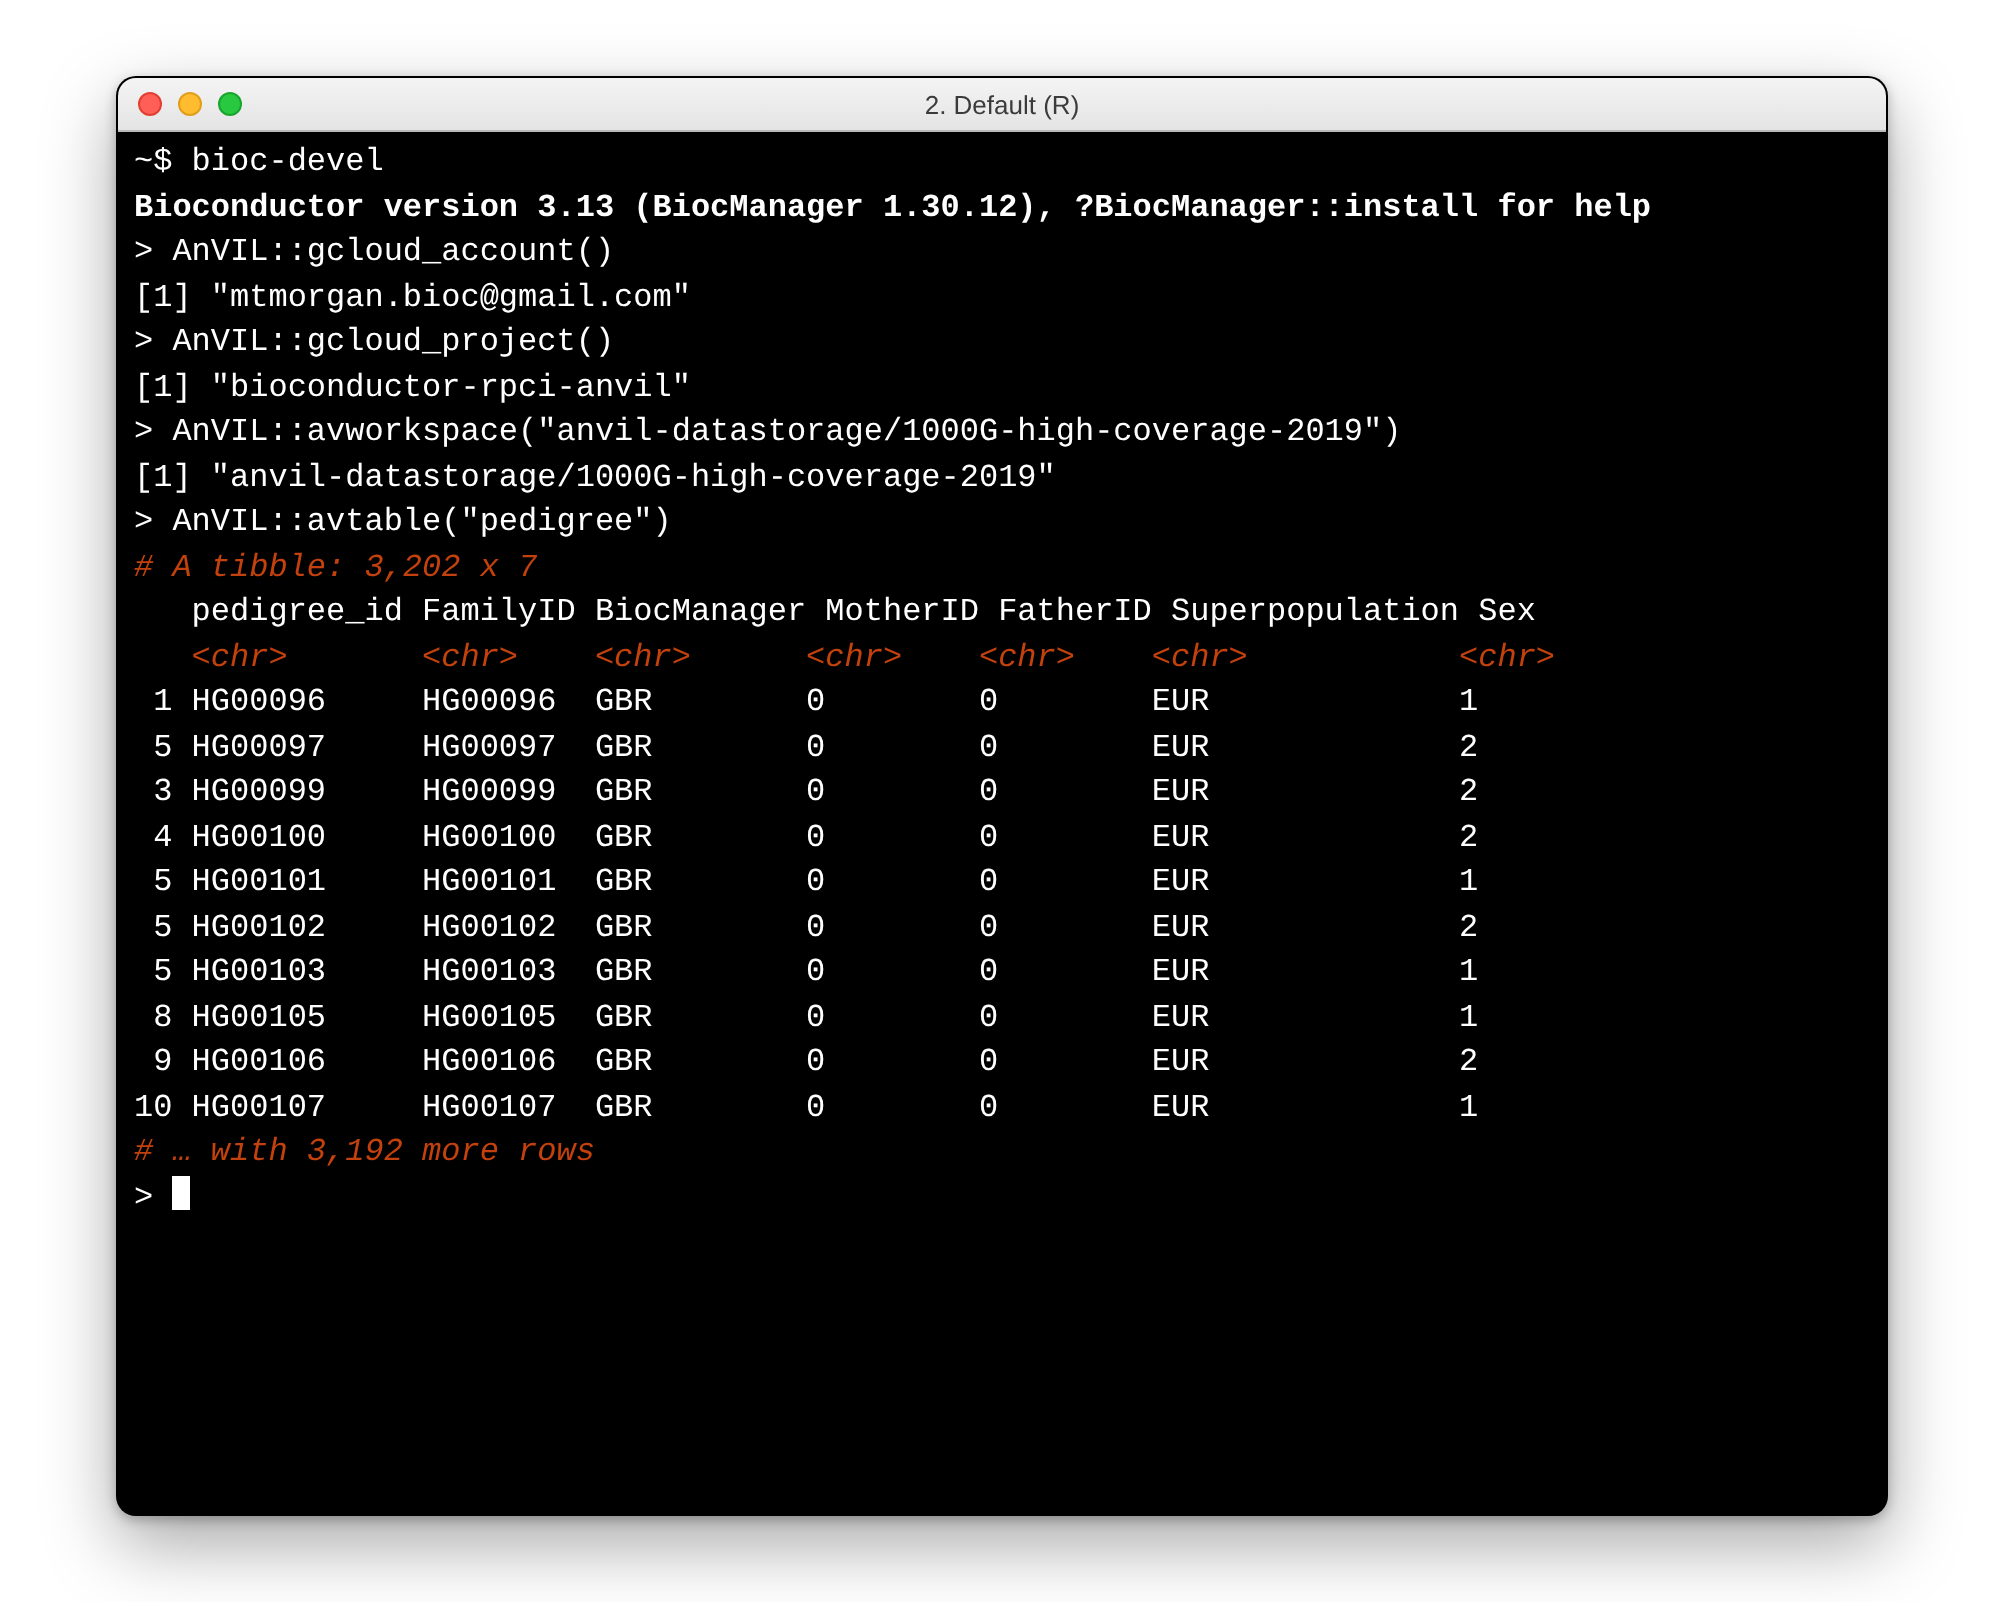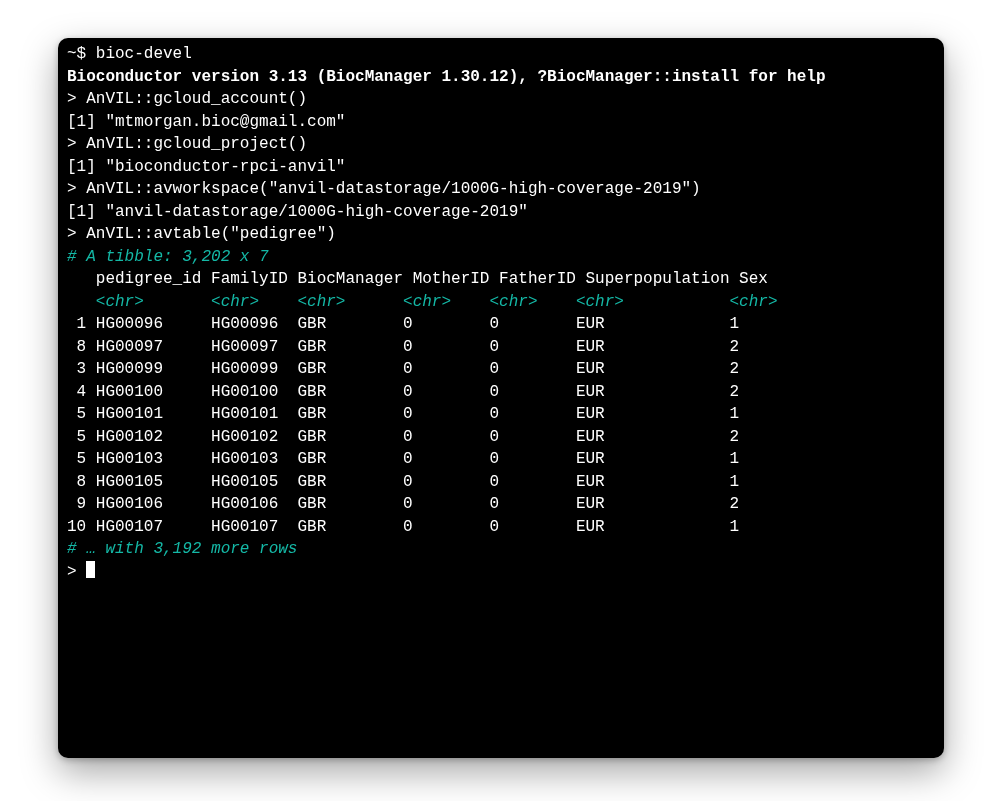--- a/index.html
+++ b/index.html
@@ -62,48 +62,56 @@
     flex: 1 1 auto;
     background: #000000;
     color: #ffffff;
     padding: 4px 8px 8px 8px;
     font-size: 16px;
     line-height: 22.5px;
     white-space: pre;
     overflow: hidden;
   }
   .bold  { font-weight: 700; text-align: center; }
-  .dim   { color: #14b8a6; font-style: italic; }
+  .dim   { color: #c2410c; font-style: italic; }
   .cursor {
     display: inline-block;
     width: 9px;
     height: 17px;
     background: #ffffff;
     vertical-align: -2px;
   }
 </style>
 </head>
 <body>
 
 <div class="window">
+  <div class="titlebar">
+    <div class="traffic-lights">
+      <div class="dot red"></div>
+      <div class="dot yellow"></div>
+      <div class="dot green"></div>
+    </div>
+    <div class="title">2. Default (R)</div>
+  </div>
 
   <div class="terminal"><span>~$ bioc-devel</span>
 <span class="bold">Bioconductor version 3.13 (BiocManager 1.30.12), ?BiocManager::install for help</span>
 <span>&gt; AnVIL::gcloud_account()</span>
 <span>[1] "mtmorgan.bioc@gmail.com"</span>
 <span>&gt; AnVIL::gcloud_project()</span>
 <span>[1] "bioconductor-rpci-anvil"</span>
 <span>&gt; AnVIL::avworkspace("anvil-datastorage/1000G-high-coverage-2019")</span>
 <span>[1] "anvil-datastorage/1000G-high-coverage-2019"</span>
 <span>&gt; AnVIL::avtable("pedigree")</span>
 <span class="dim"># A tibble: 3,202 x 7</span>
 <span>   pedigree_id FamilyID BiocManager MotherID FatherID Superpopulation Sex</span>
 <span class="dim">   &lt;chr&gt;       &lt;chr&gt;    &lt;chr&gt;      &lt;chr&gt;    &lt;chr&gt;    &lt;chr&gt;           &lt;chr&gt;</span>
 <span> 1 HG00096     HG00096  GBR        0        0        EUR             1</span>
-<span> 8 HG00097     HG00097  GBR        0        0        EUR             2</span>
+<span> 5 HG00097     HG00097  GBR        0        0        EUR             2</span>
 <span> 3 HG00099     HG00099  GBR        0        0        EUR             2</span>
 <span> 4 HG00100     HG00100  GBR        0        0        EUR             2</span>
 <span> 5 HG00101     HG00101  GBR        0        0        EUR             1</span>
 <span> 5 HG00102     HG00102  GBR        0        0        EUR             2</span>
 <span> 5 HG00103     HG00103  GBR        0        0        EUR             1</span>
 <span> 8 HG00105     HG00105  GBR        0        0        EUR             1</span>
 <span> 9 HG00106     HG00106  GBR        0        0        EUR             2</span>
 <span>10 HG00107     HG00107  GBR        0        0        EUR             1</span>
 <span class="dim"># … with 3,192 more rows</span>
 <span>&gt; </span><span class="cursor"></span></div>

